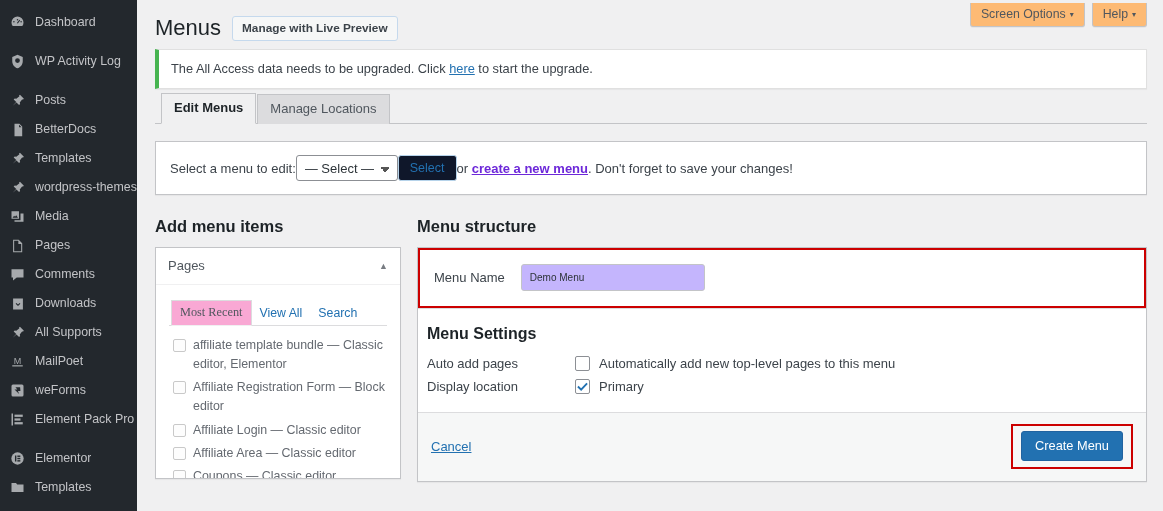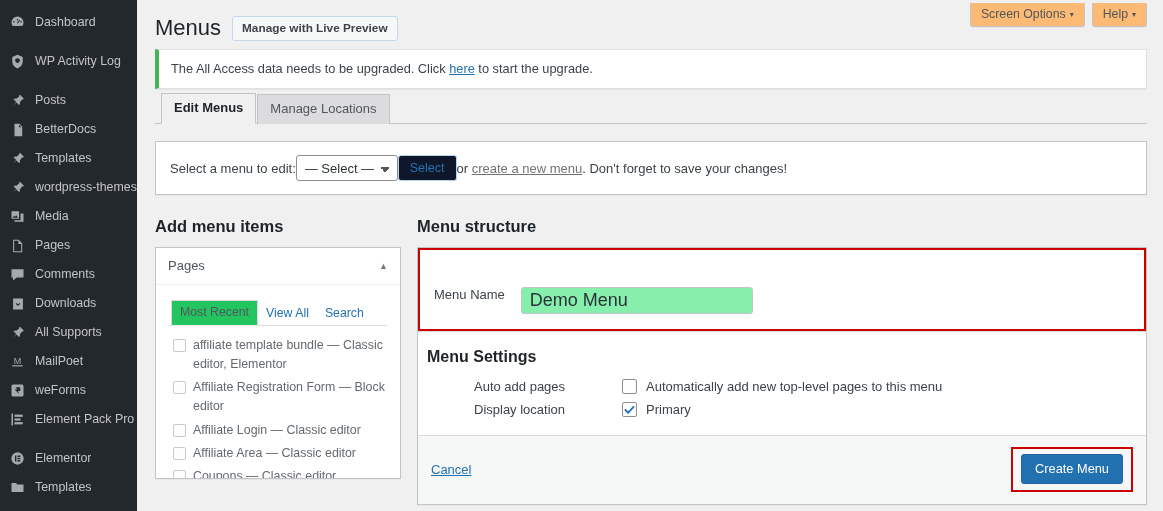--- a/index.html
+++ b/index.html
@@ -162,21 +162,21 @@
     border: 1px solid #b6d3ea;
     background: #0f172a;
     color: #2271b1;
     border-radius: 3px;
     font-size: 12.5px;
     padding: 3px 11px 4px;
     height: 26px;
     cursor: pointer;
   }
   .select-row .trailing { color: #3c434a; }
-  .select-row .trailing a { color: #737373; }
+  .select-row .trailing a { color: #6d28d9; font-weight: bold; }
 
   
   .cols { display: flex; gap: 16px; margin-top: 22px; }
   .col-left { width: 246px; min-width: 246px; }
   .col-right { flex: 1; }
 
   h2.sec {
     font-size: 16.5px; font-weight: bold; color: #1d2327;
     margin-bottom: 11px;
   }
@@ -206,24 +206,25 @@
     padding-left: 2px;
   }
   .subtab {
     padding: 4px 8px 5px;
     color: #2271b1;
     cursor: pointer;
     line-height: 1.2;
     position: relative; top: 1px;
   }
   .subtab.active {
-    background: #22c55e;
+    background: #f9a8d4;
     border: 1px solid #dcdcde;
     border-bottom-color: #f0f0f1;
     color: #50575e;
+    font-family: Liberation Serif, serif;
   }
 
   .page-list { padding: 9px 2px 0 4px; }
   .page-item {
     display: flex; align-items: flex-start; gap: 7px;
     font-size: 12.4px;
     color: #646970;
     line-height: 1.55;
     padding: 1px 0 3px;
     cursor: pointer;
@@ -237,35 +238,34 @@
   }
 
   
   .ms-panel {
     background: #fff;
     border: 1px solid #c3c4c7;
     box-shadow: 0 1px 1px rgba(0,0,0,.04);
   }
   .highlight-box { border: 2px solid #cc0000; }
   .name-row {
-    display: flex; align-items: flex-start; gap: 16px;
+    display: flex; align-items: center; gap: 16px;
     padding: 14px 14px 15px;
-    margin-top: 23px;
   }
   .name-label { font-size: 13px; color: #3c434a; }
   input.name-input {
     font-family: "Liberation Sans", sans-serif;
-    font-size: 18px;
+    font-size: 10px;
     color: #2c3338;
     border: 1px solid #c3c4c7;
     border-radius: 3px;
     padding: 4px 8px;
-    width: 232px;
+    width: 184px;
     height: 27px;
-    background: #86efac;
+    background: #c4b5fd;
     outline: none;
   }
   .hint-row {
     padding: 12px 15px 13px;
     font-size: 13px;
     color: #3c434a;
     border-top: 1px solid #f0f0f1;
   }
   .settings {
     padding: 16px 16px 14px 9px;
@@ -273,21 +273,21 @@
   }
   h3.settings-title {
     font-size: 16px; font-weight: bold; color: #1d2327;
     margin: 0 0 9px 0;
   }
   .setting-row {
     display: flex; align-items: center;
     font-size: 13px;
     padding: 4px 0;
   }
-  .setting-label { width: 148px; color: #3c434a; margin-left: 47px; }
+  .setting-label { width: 148px; color: #3c434a; }
   .check {
     width: 15px; height: 15px; min-width: 15px;
     border: 1px solid #8c8f94;
     border-radius: 2px;
     background: #fff;
     margin-right: 9px;
     display: inline-flex; align-items: center; justify-content: center;
   }
   .check.on svg { display: block; }
   .check svg { display: none; }

